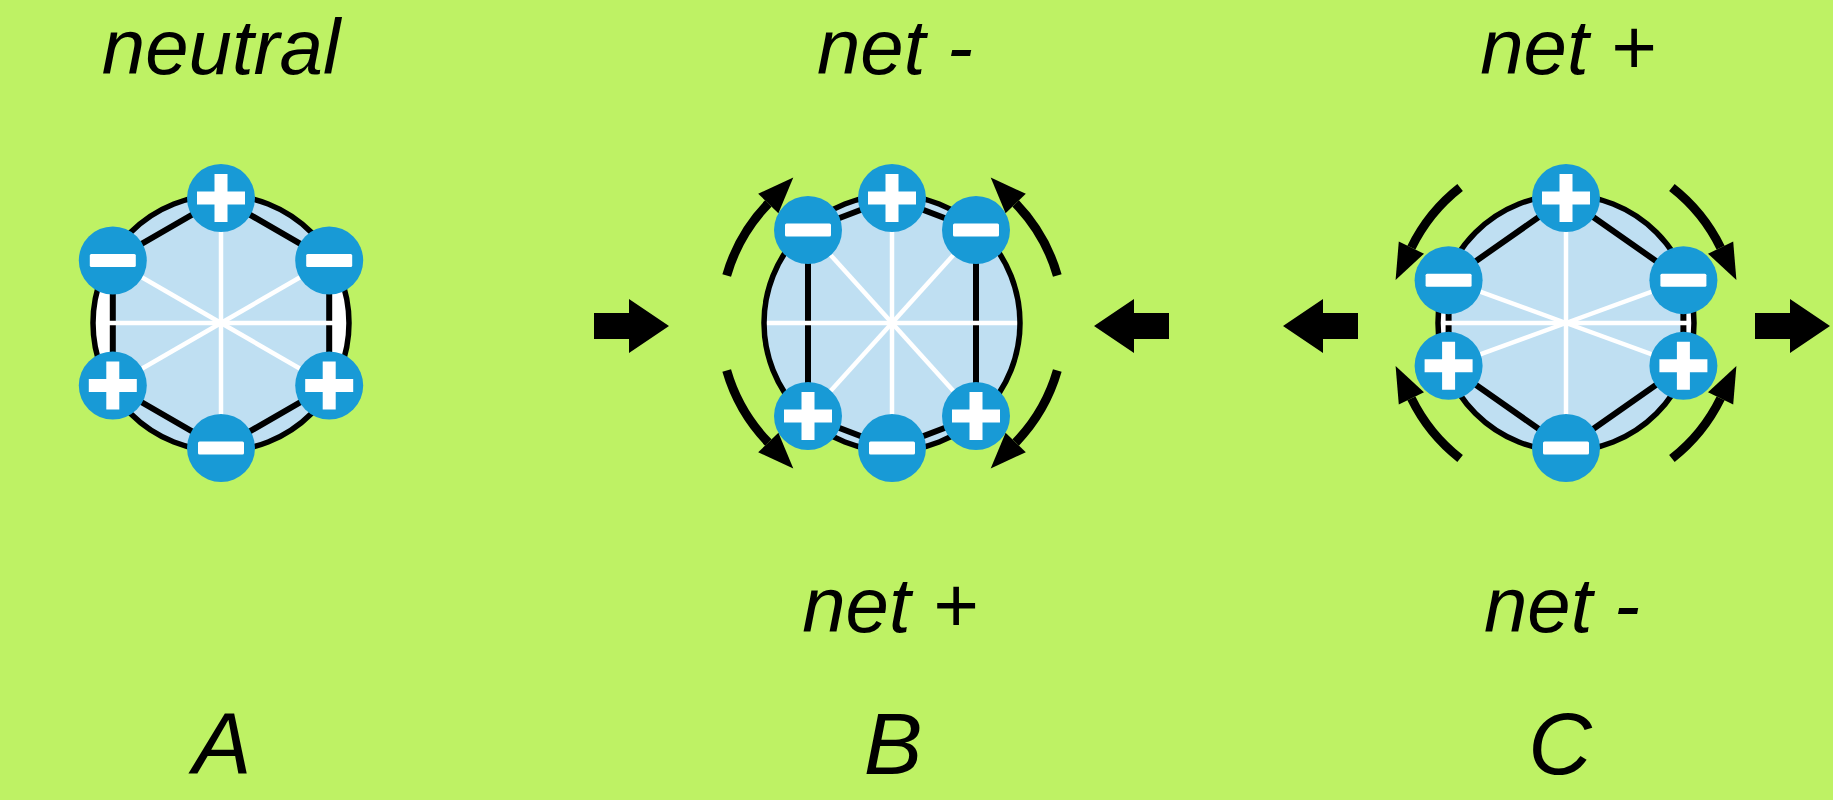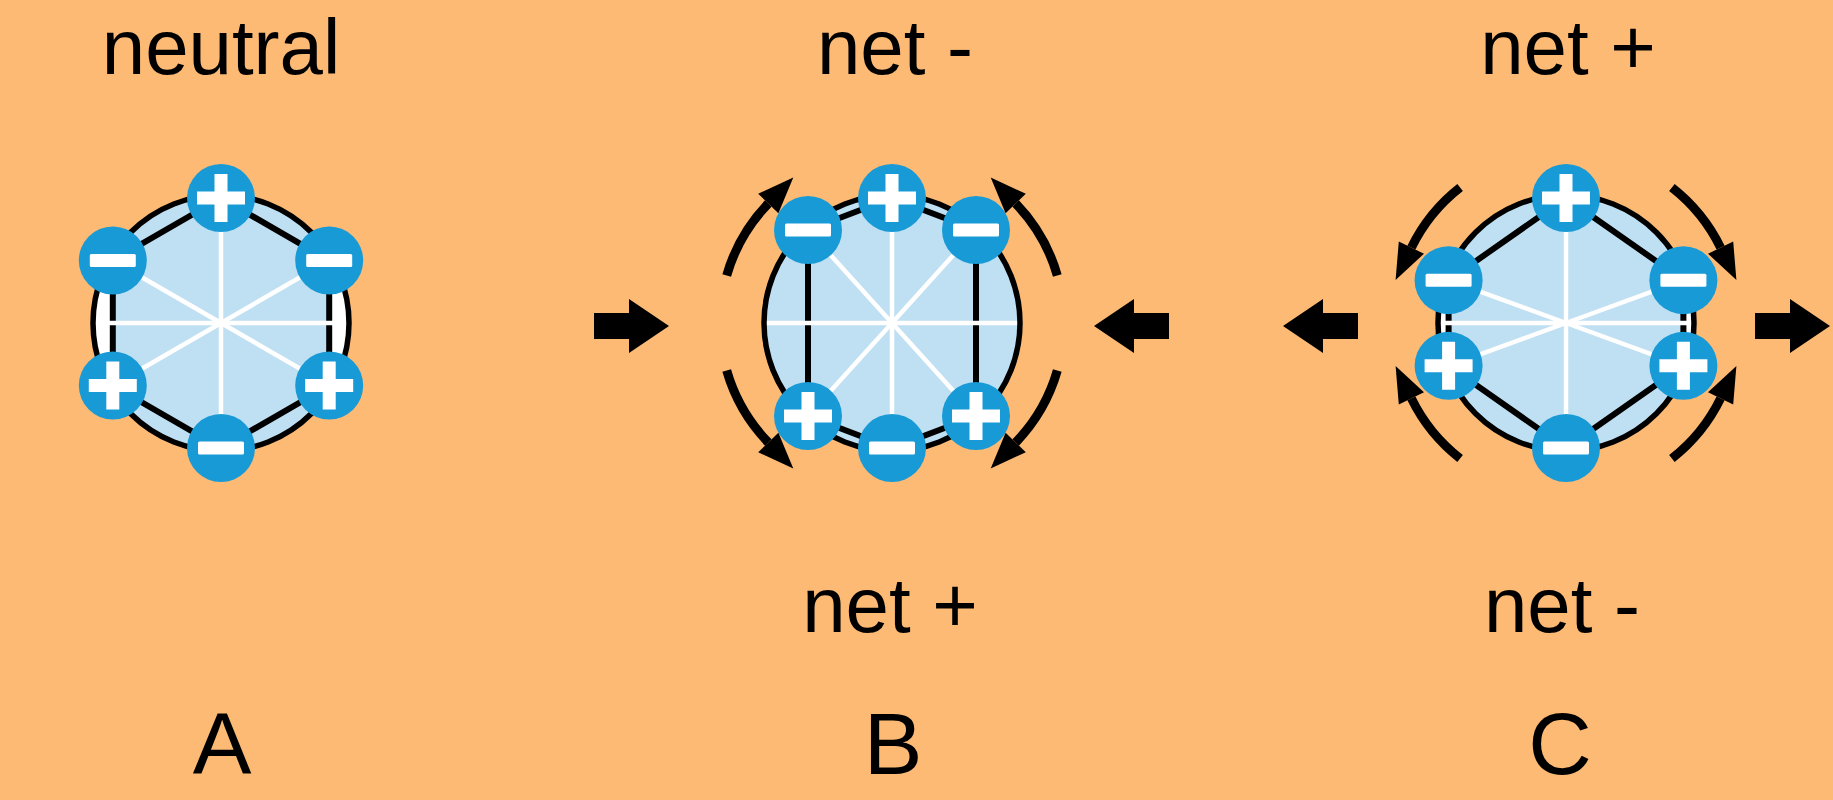--- a/index.html
+++ b/index.html
@@ -1,21 +1,22 @@
 <!DOCTYPE html>
 <html><head>
 <meta charset="utf-8">
 <style>
   html,body{margin:0;padding:0;}
   body{font-family:"Liberation Sans", sans-serif;}
   .canvas{
     position:relative;
     width:1833px;height:800px;
-    background:#fdba74;
+    background:#bef264;
     overflow:hidden;
+    font-style:italic;
   }
   .canvas svg{position:absolute;left:0;top:0;}
   .lbl{
     position:absolute;
     transform:translateX(-50%);
     font-size:78px;
     line-height:1.0;
     color:#000000;
     white-space:nowrap;
     letter-spacing:0px;

